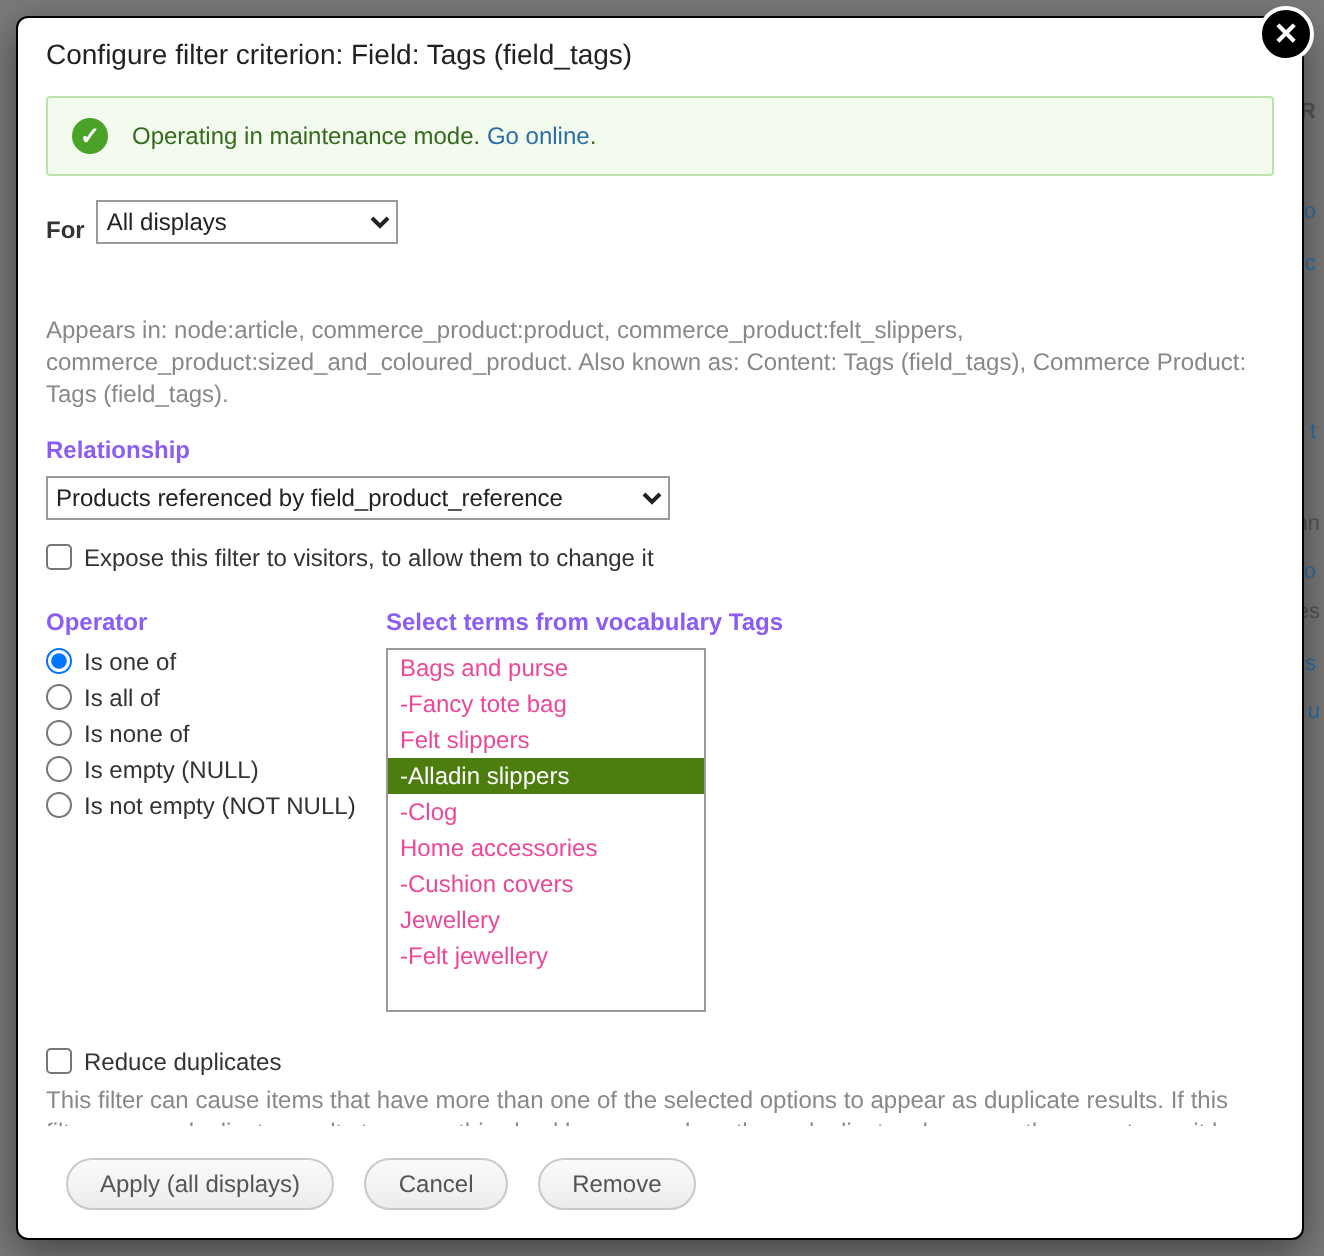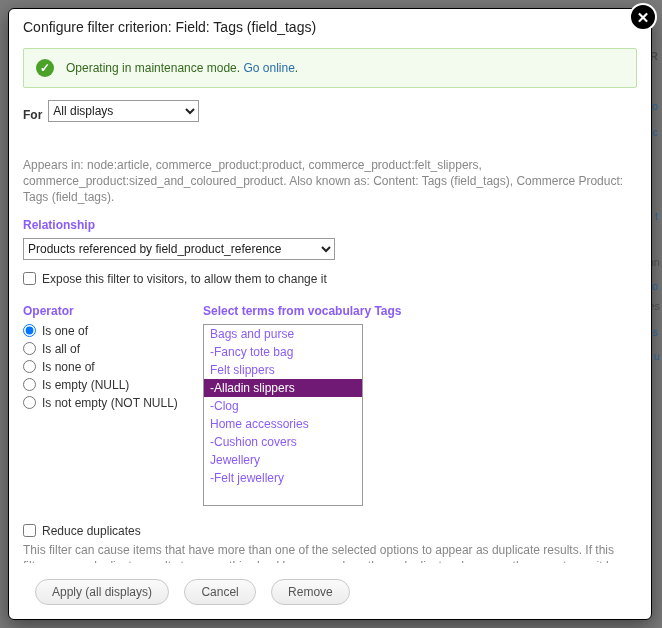--- a/index.html
+++ b/index.html
@@ -16,33 +16,33 @@
   .for-row select{height:22px;width:151px}
   .body-scroll{position:absolute;left:14px;right:6px;top:146px;bottom:56px;overflow-y:auto;padding-right:10px}
   .body-scroll::-webkit-scrollbar{width:10px}
   .body-scroll::-webkit-scrollbar-track{background:#eee;border-radius:5px}
   .body-scroll::-webkit-scrollbar-thumb{background:#bfbfbf;border-radius:5px}
   .helptext{color:#888;line-height:1.35;margin:2px 0 12px}
   .section-label{font-weight:bold;margin:4px 0 6px;color:#8b5cf6}
   .rel-select{height:22px;width:312px;display:block;margin-bottom:12px}
   .chk-row{display:flex;align-items:flex-start;margin:2px 0 14px}
   .chk-row input{margin:0 6px 0 0}
-  .cols{display:flex;gap:10px;align-items:flex-start}
+  .cols{display:flex;align-items:flex-start}
   .col-op{width:170px}
   .radio-row{display:flex;align-items:center;margin:4px 0}
   .radio-row input{margin:0 6px 0 0}
   .terms-box{width:158px;height:180px;overflow:auto;border:1px solid #9a9a9a;background:#fff}
   .terms-box::-webkit-scrollbar{width:10px}
   .terms-box::-webkit-scrollbar-track{background:#eee}
   .terms-box::-webkit-scrollbar-thumb{background:#bfbfbf}
-  .term{padding:2px 6px;cursor:default;color:#8b5cf6}
-  .term.selected{background:#701a75;color:#fff}
+  .term{padding:2px 6px;cursor:default;color:#ec4899}
+  .term.selected{background:#4d7c0f;color:#fff}
   .reduce-block{margin-top:18px}
   .reduce-help{color:#888;line-height:1.35;margin-top:4px}
-  .footer{position:absolute;left:12px;right:0;bottom:0;padding:10px 14px 14px}
+  .footer{position:absolute;left:0;right:0;bottom:0;padding:10px 24px 14px}
   .btn{display:inline-block;border:1px solid #c9c9c9;border-radius:14px;background:linear-gradient(#fafafa,#ececec);color:#555;font-family:inherit;font-size:12px;padding:5px 16px;margin-right:12px;cursor:pointer}
   
   .bg-hint{position:absolute;color:#2a6ea8;font-size:11px}
 </style>
 </head>
 <body>
 
 <div class="stage">
 
   <span class="bg-hint" style="right:4px;top:100px">No</span>

